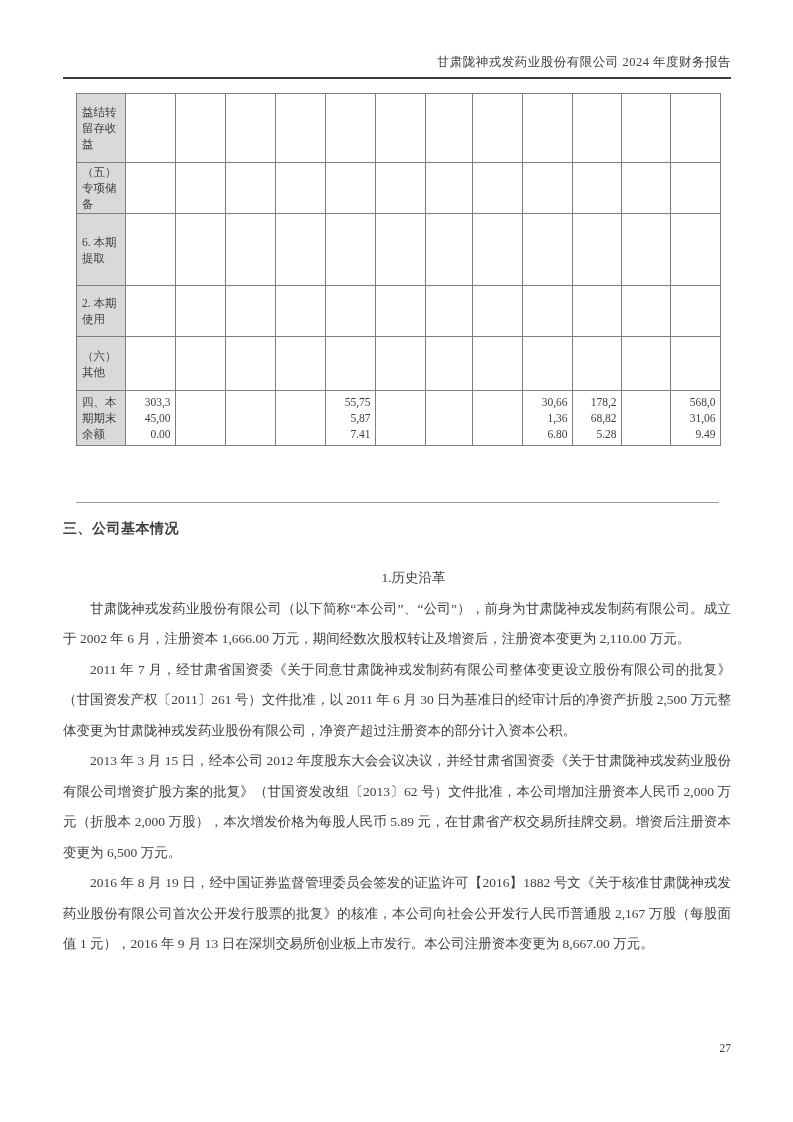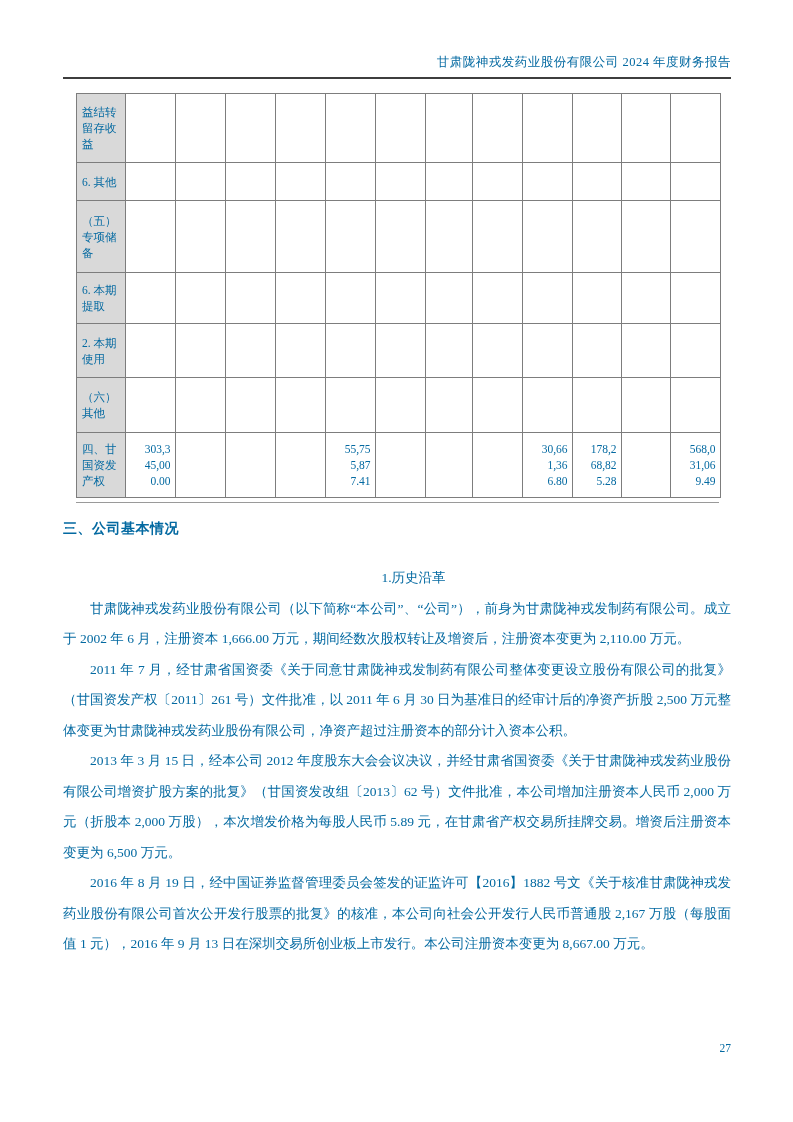--- a/index.html
+++ b/index.html
@@ -3,21 +3,21 @@
 <meta charset="utf-8">
 <style>
   html, body { margin: 0; padding: 0; background: #ffffff; }
   .page {
     position: relative;
     width: 793px;
     height: 1122px;
     background: #ffffff;
     overflow: hidden;
     font-family: "Liberation Serif", "DejaVu Serif", serif;
-    color: #0369a1;
+    color: #404040;
   }
 
   
   .header-title {
     position: absolute;
     top: 54px;
     right: 62px;
     font-size: 12.5px;
     letter-spacing: 0.5px;
     white-space: nowrap;
@@ -136,35 +136,20 @@
           <td class="num"></td>
           <td class="num"></td>
           <td class="num"></td>
           <td class="num"></td>
           <td class="num"></td>
           <td class="num"></td>
           <td class="num"></td>
           <td class="num"></td>
         </tr>
         <tr>
-          <td class="lbl">6. 其他</td>
-          <td class="num"></td>
-          <td class="num"></td>
-          <td class="num"></td>
-          <td class="num"></td>
-          <td class="num"></td>
-          <td class="num"></td>
-          <td class="num"></td>
-          <td class="num"></td>
-          <td class="num"></td>
-          <td class="num"></td>
-          <td class="num"></td>
-          <td class="num"></td>
-        </tr>
-        <tr>
           <td class="lbl">（五）专项储备</td>
           <td class="num"></td>
           <td class="num"></td>
           <td class="num"></td>
           <td class="num"></td>
           <td class="num"></td>
           <td class="num"></td>
           <td class="num"></td>
           <td class="num"></td>
           <td class="num"></td>
@@ -211,21 +196,21 @@
           <td class="num"></td>
           <td class="num"></td>
           <td class="num"></td>
           <td class="num"></td>
           <td class="num"></td>
           <td class="num"></td>
           <td class="num"></td>
           <td class="num"></td>
         </tr>
         <tr>
-          <td class="lbl">四、甘国资发产权</td>
+          <td class="lbl">四、本期期末余额</td>
           <td class="num">303,345,000.00</td>
           <td class="num"></td>
           <td class="num"></td>
           <td class="num"></td>
           <td class="num">55,755,877.41</td>
           <td class="num"></td>
           <td class="num"></td>
           <td class="num"></td>
           <td class="num">30,661,366.80</td>
           <td class="num">178,268,825.28</td>

